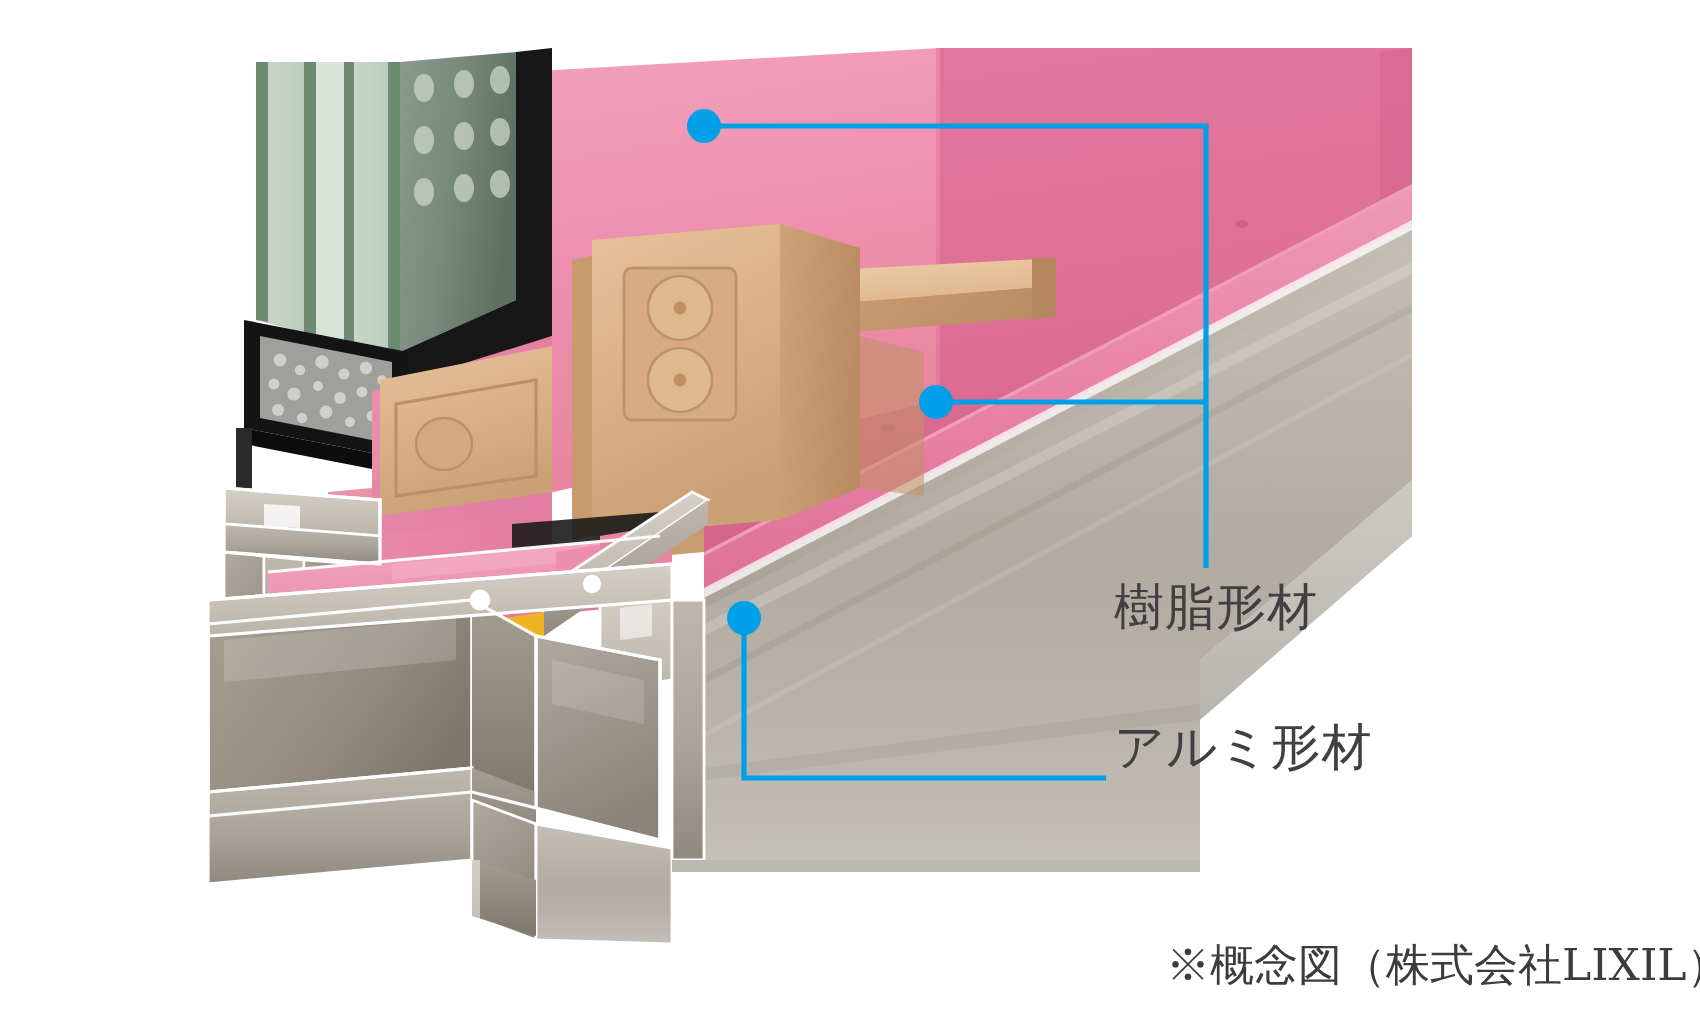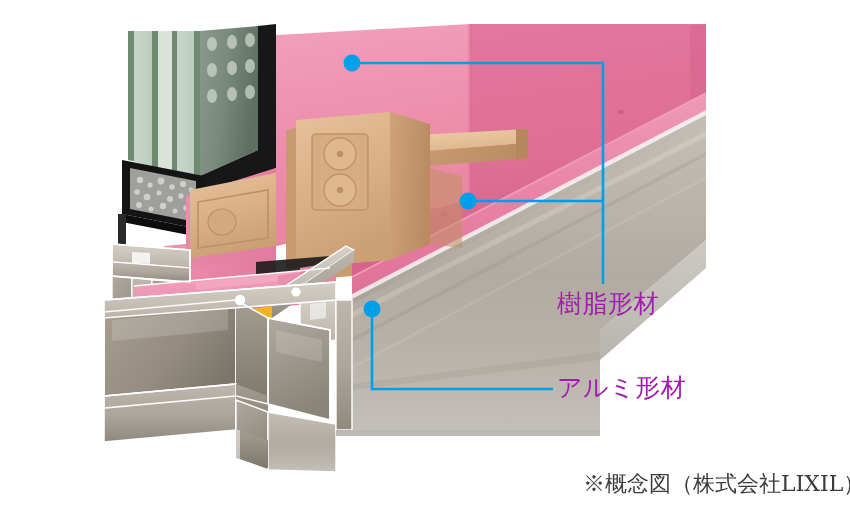--- a/index.html
+++ b/index.html
@@ -24,31 +24,31 @@
     top: 0;
     width: 850px;
     height: 513px;
     display: block;
   }
   .callout-label {
     position: absolute;
     font-family: "DejaVu Sans", "Liberation Sans", sans-serif;
     font-size: 25px;
     letter-spacing: 0.5px;
-    color: #a21caf;
+    color: #404040;
     white-space: nowrap;
     line-height: 1;
   }
   #label-resin {
     left: 557px;
     top: 291px;
   }
   #label-aluminum {
     left: 557px;
-    top: 375px;
+    top: 361px;
   }
   #caption {
     position: absolute;
     left: 583px;
     top: 473px;
     font-family: "DejaVu Serif", "Liberation Serif", serif;
     font-size: 22px;
     color: #3c3c3c;
     white-space: nowrap;
     line-height: 1;

